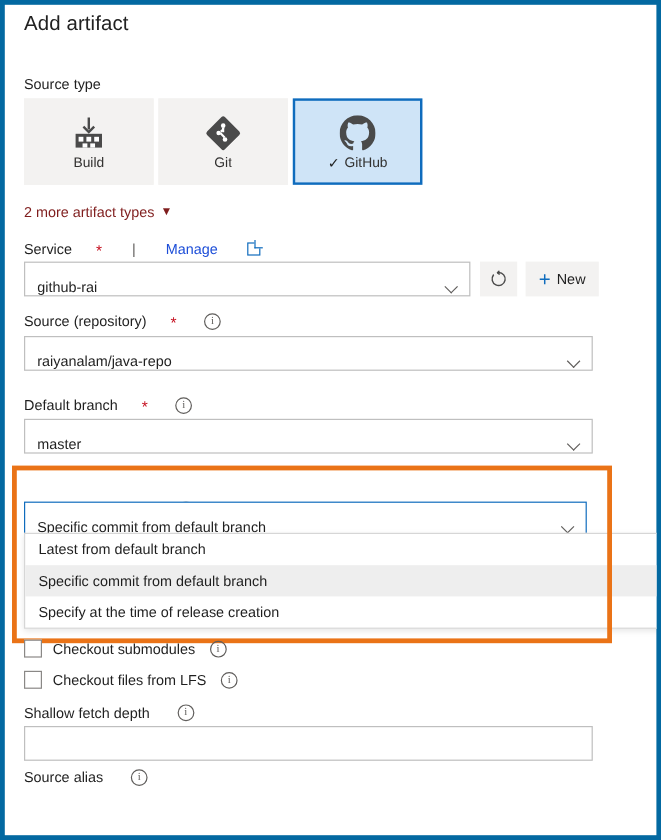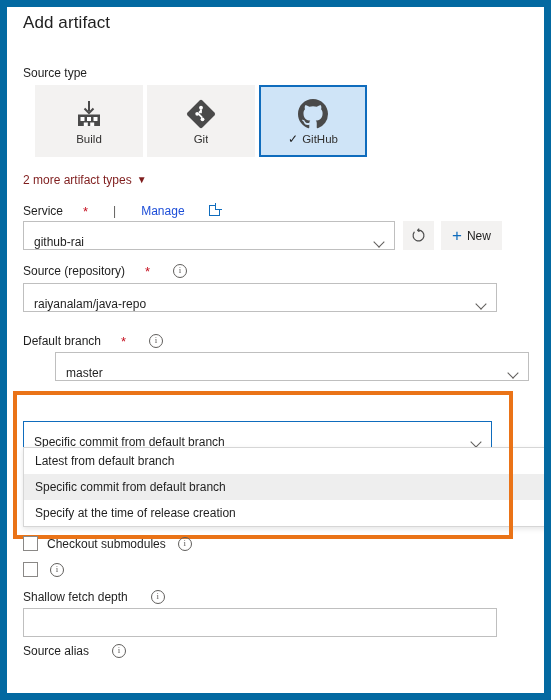--- a/index.html
+++ b/index.html
@@ -9,21 +9,21 @@
   }
   body {
     font-family: "Liberation Sans", sans-serif;
     color: #1f1f1f;
   }
   #page {
     position: relative;
     width: 551px;
     height: 700px;
     background: #ffffff;
-    border: 7px solid #0369a1;
+    border: 4px solid #0369a1;
     box-sizing: border-box;
     overflow: hidden;
   }
 
   
   .panel-title {
     position: absolute;
     left: 16px;
     top: 6px;
     font-size: 17px;
@@ -35,21 +35,21 @@
   
   .section-label {
     position: absolute;
     font-size: 12px;
     color: #1f1f1f;
   }
   #source-type-label { left: 16px; top: 59px; }
 
   .tile-row {
     position: absolute;
-    left: 28px;
+    left: 16px;
     top: 78px;
     display: flex;
     gap: 4px;
   }
   .tile {
     width: 108px;
     height: 72px;
     background: #f3f2f1;
     border: 1px solid #f3f2f1;
     box-sizing: border-box;
@@ -356,21 +356,21 @@
   <div class="input-box" style="left:16px; top:276px; width:474px;">
     <span class="input-value">raiyanalam/java-repo</span>
     <span class="chev-down"></span>
   </div>
 
   <div class="field-label" style="left:16px; top:327px;">
     <span>Default branch</span>
     <span class="req">*</span>
     <span class="info-icon"></span>
   </div>
-  <div class="input-box" style="left:16px; top:345px; width:474px;margin-left:32px;">
+  <div class="input-box" style="left:16px; top:345px; width:474px;">
     <span class="input-value">master</span>
     <span class="chev-down"></span>
   </div>
 
   <div class="field-label" style="left:16px; top:414px;">
     <span>Default version</span>
     <span class="req">*</span>
     <span class="info-icon"></span>
   </div>
   <div class="input-box focus" style="left:16px; top:414px; width:469px;">
@@ -393,20 +393,21 @@
   <div class="highlight-box"></div>
 
   <div class="cb-row" style="left:16px; top:529px;">
     <span class="cb-box"></span>
     <span>Checkout submodules</span>
     <span class="info-icon"></span>
   </div>
 
   <div class="cb-row" style="left:16px; top:555px;">
     <span class="cb-box"></span>
+    <span>Checkout files from LFS</span>
     <span class="info-icon"></span>
   </div>
 
   <div class="field-label" style="left:16px; top:583px;">
     <span>Shallow fetch depth</span>
     <span class="info-icon"></span>
   </div>
   <div class="input-box" style="left:16px; top:601px; width:474px;">
     <span class="input-value"></span>
   </div>

